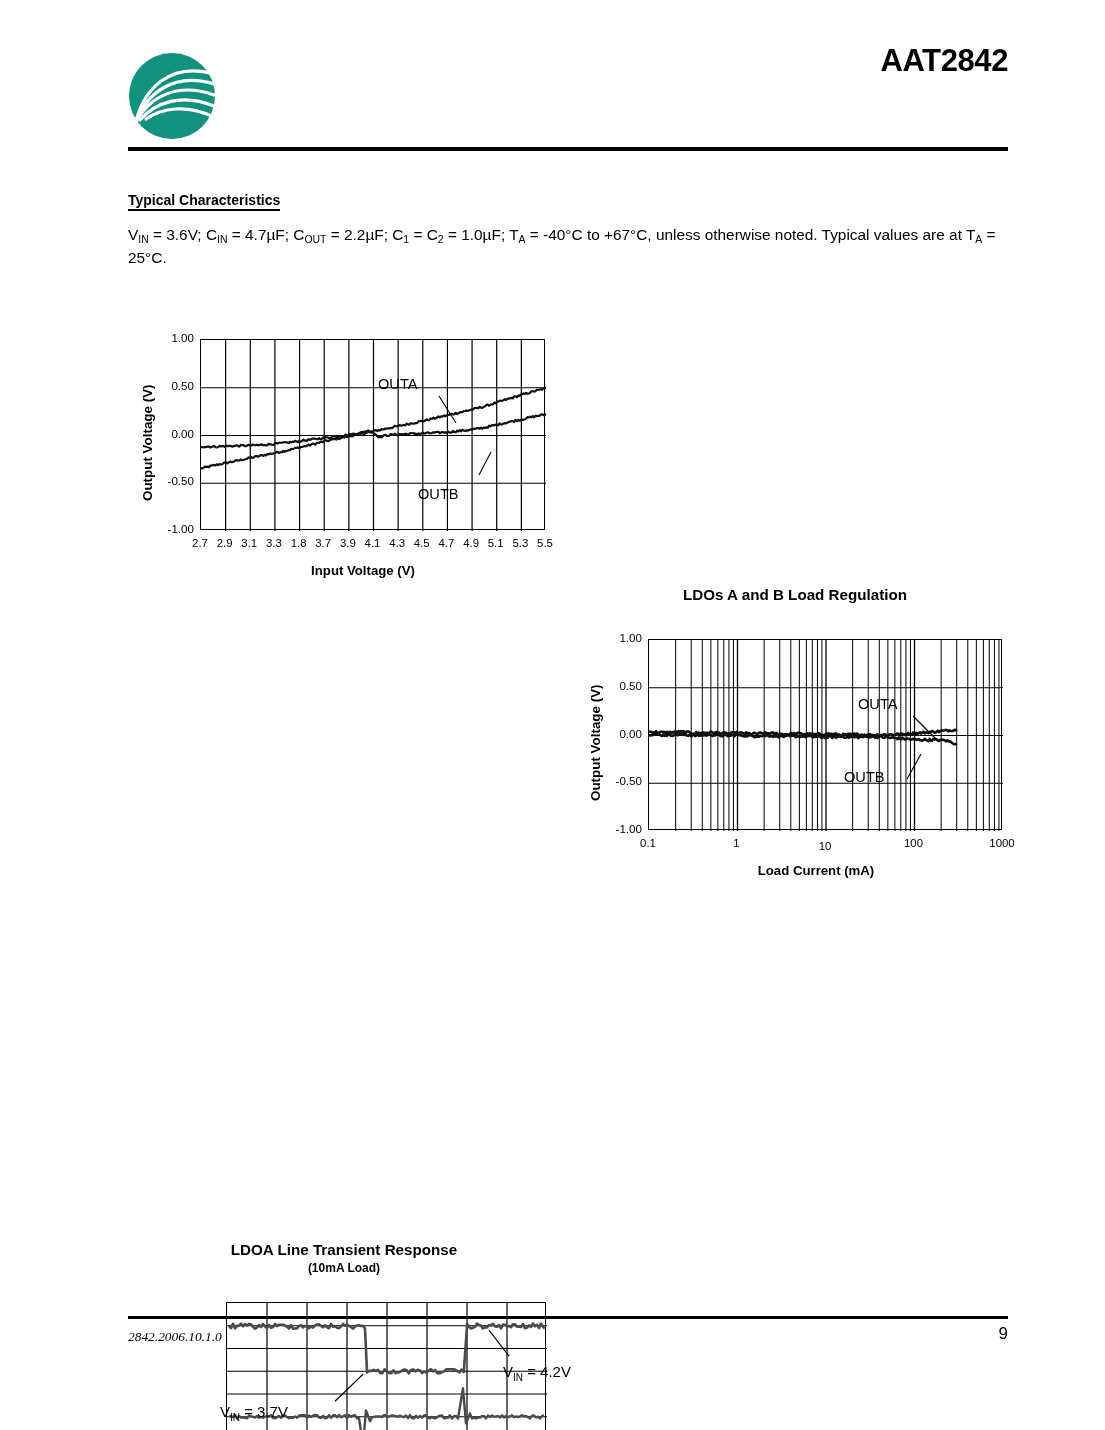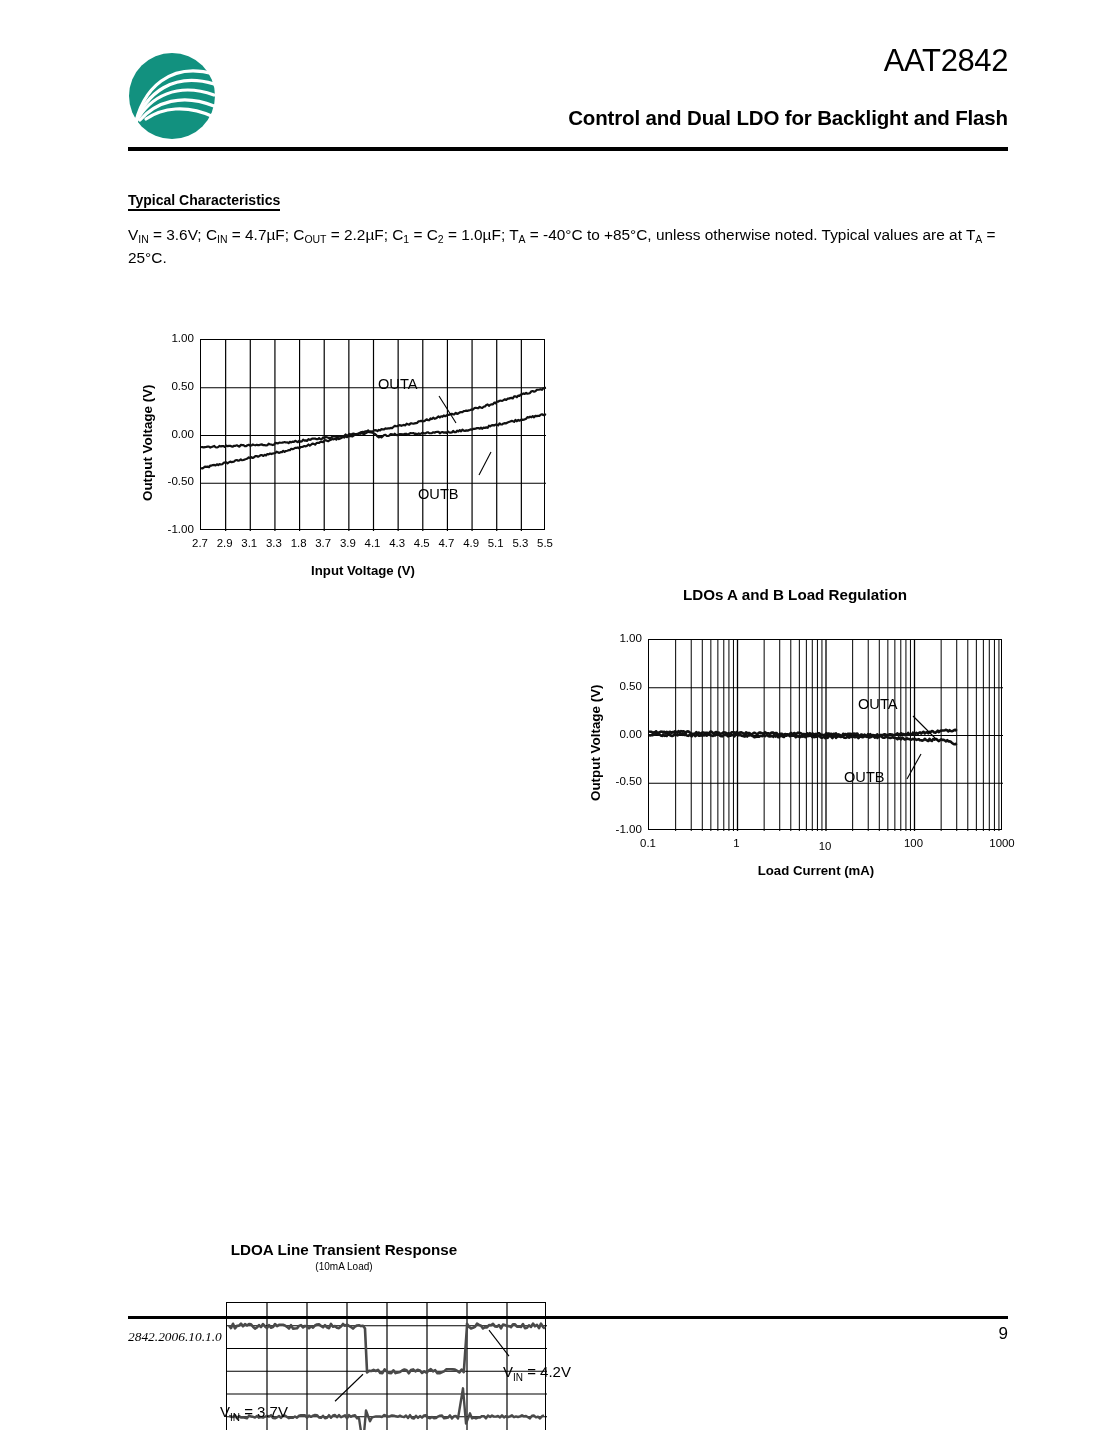--- a/index.html
+++ b/index.html
@@ -11,35 +11,35 @@
     overflow:hidden;
   }
   .page{position:absolute;inset:0;}
 
   
   .header{position:absolute;left:128px;top:44px;width:880px;height:110px;}
   .logo-wrap{position:absolute;left:0;top:4px;width:300px;height:100px;}
   .logo-mark{position:absolute;left:0;top:4px;width:88px;height:88px;}
   .logo-word{position:absolute;left:78px;top:-2px;width:230px;height:100px;}
   .header-titles{position:absolute;right:0;top:0;width:580px;text-align:right;}
-  .part-number{font-size:31px;font-weight:normal;letter-spacing:-0.4px;line-height:1.08;}
+  .part-number{font-size:31px;font-weight:bold;letter-spacing:-0.4px;line-height:1.08;}
   .header-sub{font-size:20.5px;font-weight:bold;line-height:1.26;margin-top:2px;letter-spacing:-0.15px;}
   .header-rule{position:absolute;left:128px;top:147px;width:880px;height:4px;background:#000;}
 
   
   .sec-title{position:absolute;left:128px;top:192px;font-size:14px;font-weight:bold;
              border-bottom:2.5px solid #000;padding-bottom:1px;line-height:1.15;}
   .conditions{position:absolute;left:128px;top:224px;width:884px;font-size:15.4px;line-height:1.42;}
   sub{font-size:0.68em;vertical-align:-0.25em;}
   sup{font-size:0.68em;vertical-align:0.42em;}
 
   
   .fig{position:absolute;}
   .fig-title{text-align:center;font-size:15.2px;font-weight:bold;line-height:1.2;}
-  .fig-subtitle{text-align:center;font-size:10px;font-weight:normal;line-height:1.25;}
+  .fig-subtitle{text-align:center;font-size:12px;font-weight:bold;line-height:1.25;}
   .fig-xlabel{text-align:center;font-size:13.2px;font-weight:bold;}
 
   
   .xy{position:relative;}
   .xy-plot{position:absolute;border:1.6px solid #000;background:#fff;box-sizing:border-box;}
   .xy-ylabel{position:absolute;font-size:13.4px;font-weight:bold;
              transform:rotate(-90deg);transform-origin:left top;white-space:nowrap;}
   .ytick{position:absolute;font-size:11.6px;text-align:right;white-space:nowrap;}
   .xtick{position:absolute;font-size:11.4px;text-align:center;white-space:nowrap;}
   .series-label{position:absolute;font-size:14.6px;white-space:nowrap;}
@@ -78,29 +78,28 @@
           </g>
           <path d="M6 78 C14 34 44 10 86 22" stroke="#ffffff" stroke-width="0" fill="none"></path>
         </svg>
       </div>
     </div>
 
     <div class="header-titles">
       <div class="part-number">AAT2842</div>
       <div class="header-sub">
         <br>
-        <span>Control and Dual LDO for Backlight and Flash</span>
       </div>
     </div>
   </div>
   <div class="header-rule"></div>
 
   <div class="sec-title">Typical Characteristics</div>
   <div class="conditions">
-    <span>V</span><sub>IN</sub><span> = 3.6V; C</span><sub>IN</sub><span> = 4.7µF; C</span><sub>OUT</sub><span> = 2.2µF; C</span><sub>1</sub><span> = C</span><sub>2</sub><span> = 1.0µF; T</span><sub>A</sub><span> = -40°C to +85°C, unless otherwise noted. Typical values are at T</span><sub>A</sub><span> = 25°C.</span>
+    <span>V</span><sub>IN</sub><span> = 3.6V; C</span><sub>IN</sub><span> = 4.7µF; C</span><sub>OUT</sub><span> = 2.2µF; C</span><sub>1</sub><span> = C</span><sub>2</sub><span> = 1.0µF; T</span><sub>A</sub><span> = -40°C to +67°C, unless otherwise noted. Typical values are at T</span><sub>A</sub><span> = 25°C.</span>
   </div>
 
   <div class="fig xy" style="left:128px;top:286px;width:432px;height:300px;">
     <div class="xy-ylabel" style="left:12px;top:215px;">Output Voltage (V)</div>
     <div class="xy-plot" id="plot1" style="left:72px;top:53px;width:345px;height:191px;">
       <svg id="svg1" width="345" height="191" viewBox="0 0 345 191" preserveAspectRatio="none">
           <line x1="0" y1="47.75" x2="345" y2="47.75" stroke="#000" stroke-width="1.2"></line>
           <line x1="0" y1="95.5" x2="345" y2="95.5" stroke="#000" stroke-width="1.2"></line>
           <line x1="0" y1="143.25" x2="345" y2="143.25" stroke="#000" stroke-width="1.2"></line>
           <line x1="24.642857142857164" y1="0" x2="24.642857142857164" y2="191" stroke="#000" stroke-width="1.2"></line>

